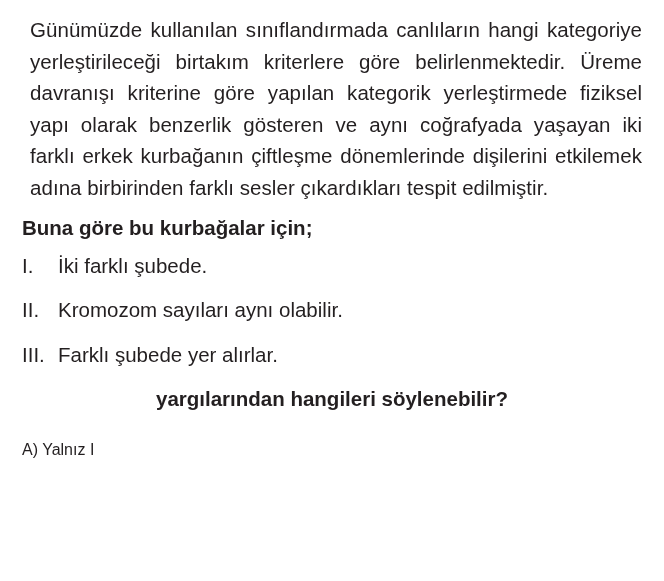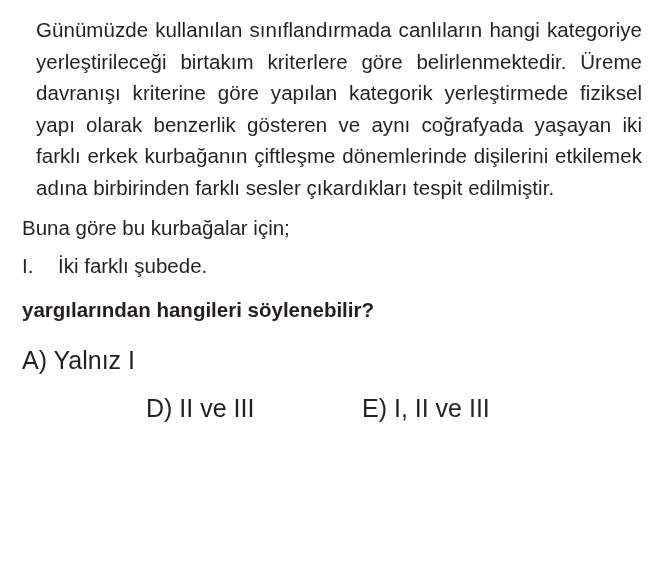--- a/index.html
+++ b/index.html
@@ -20,26 +20,26 @@
     height: 581px;
     padding: 14px 22px 0 22px;
   }
   .passage {
     font-size: 20.5px;
     line-height: 31.5px;
     text-align: justify;
     text-justify: inter-word;
     letter-spacing: 0.05px;
     hyphens: manual;
-    margin: 0 0 4px 14px;
+    margin: 0 0 4px 8px;
   }
   .prompt {
     font-size: 20.5px;
     line-height: 31.5px;
-    font-weight: normal;
+    font-weight: bold;
     margin: 9px 0 4px 0;
   }
   .statements {
     margin: 6px 0 0 0;
     padding: 0;
     list-style: none;
   }
   .statements li {
     display: flex;
     font-size: 20.5px;
@@ -51,24 +51,25 @@
     flex: 0 0 36px;
   }
   .stmt-text {
     flex: 1 1 auto;
   }
   .question {
     font-size: 20.5px;
     line-height: 31.5px;
     font-weight: bold;
     margin: 4px 0 0 0;
+    text-align: center;
   }
   .choices-row {
     display: flex;
-    font-size: 25px;
+    font-size: 16px;
     line-height: 31.5px;
     margin-top: 19px;
   }
   .choices-row.row1 .choice:nth-child(1) { width: 232px; }
   .choices-row.row1 .choice:nth-child(2) { width: 225px; }
   .choices-row.row2 {
     padding-left: 124px;
     margin-top: 17px;
   }
   .choices-row.row2 .choice:nth-child(1) { width: 216px; }
@@ -83,26 +84,30 @@
 
   <p class="passage">Günümüzde kullanılan sınıflandırmada canlıların hangi kategoriye yerleştirileceği birtakım kriterlere göre belirlenmektedir. Üreme davranışı kriterine göre yapılan kategorik yerleştirmede fiziksel yapı olarak benzerlik gösteren ve aynı coğrafyada yaşayan iki farklı erkek kurbağanın çiftleşme dönemlerinde dişilerini etkilemek adına birbirinden farklı sesler çıkardıkları tespit edilmiştir.</p>
 
   <p class="prompt">Buna göre bu kurbağalar için;</p>
 
   <ul class="statements">
     <li>
       <span class="stmt-num">I.</span>
       <span class="stmt-text">İki farklı şubede.</span>
     </li>
+    <li>
+      <span class="stmt-num">II.</span>
+      <span class="stmt-text">Kromozom sayıları aynı olabilir.</span>
+    </li>
+    <li>
+      <span class="stmt-num">III.</span>
+      <span class="stmt-text">Farklı şubede yer alırlar.</span>
+    </li>
   </ul>
 
   <p class="question">yargılarından hangileri söylenebilir?</p>
 
   <div class="choices-row row1">
     <div class="choice">A) Yalnız I</div>
   </div>
 
-  <div class="choices-row row2">
-    <div class="choice">D) II ve III</div>
-    <div class="choice">E) I, II ve III</div>
-  </div>
 
 </div>
 
 </body></html>

